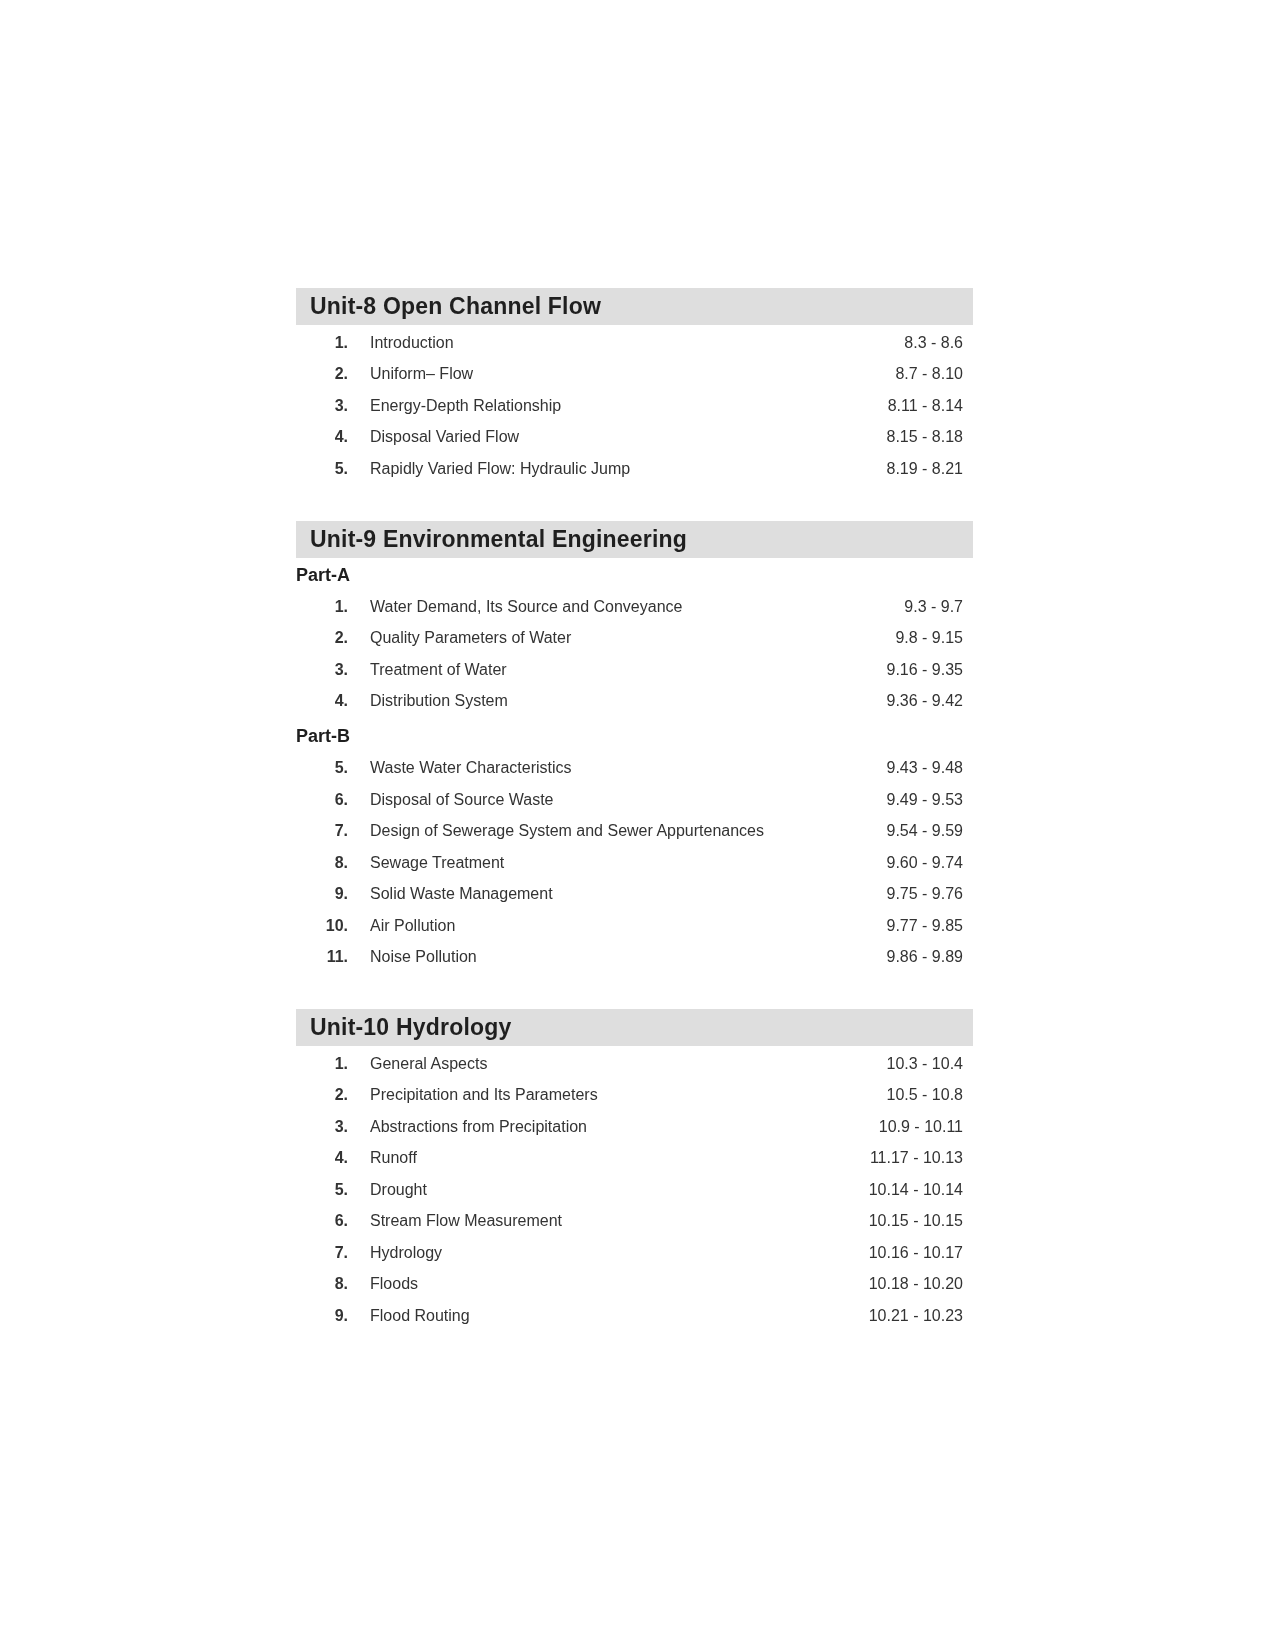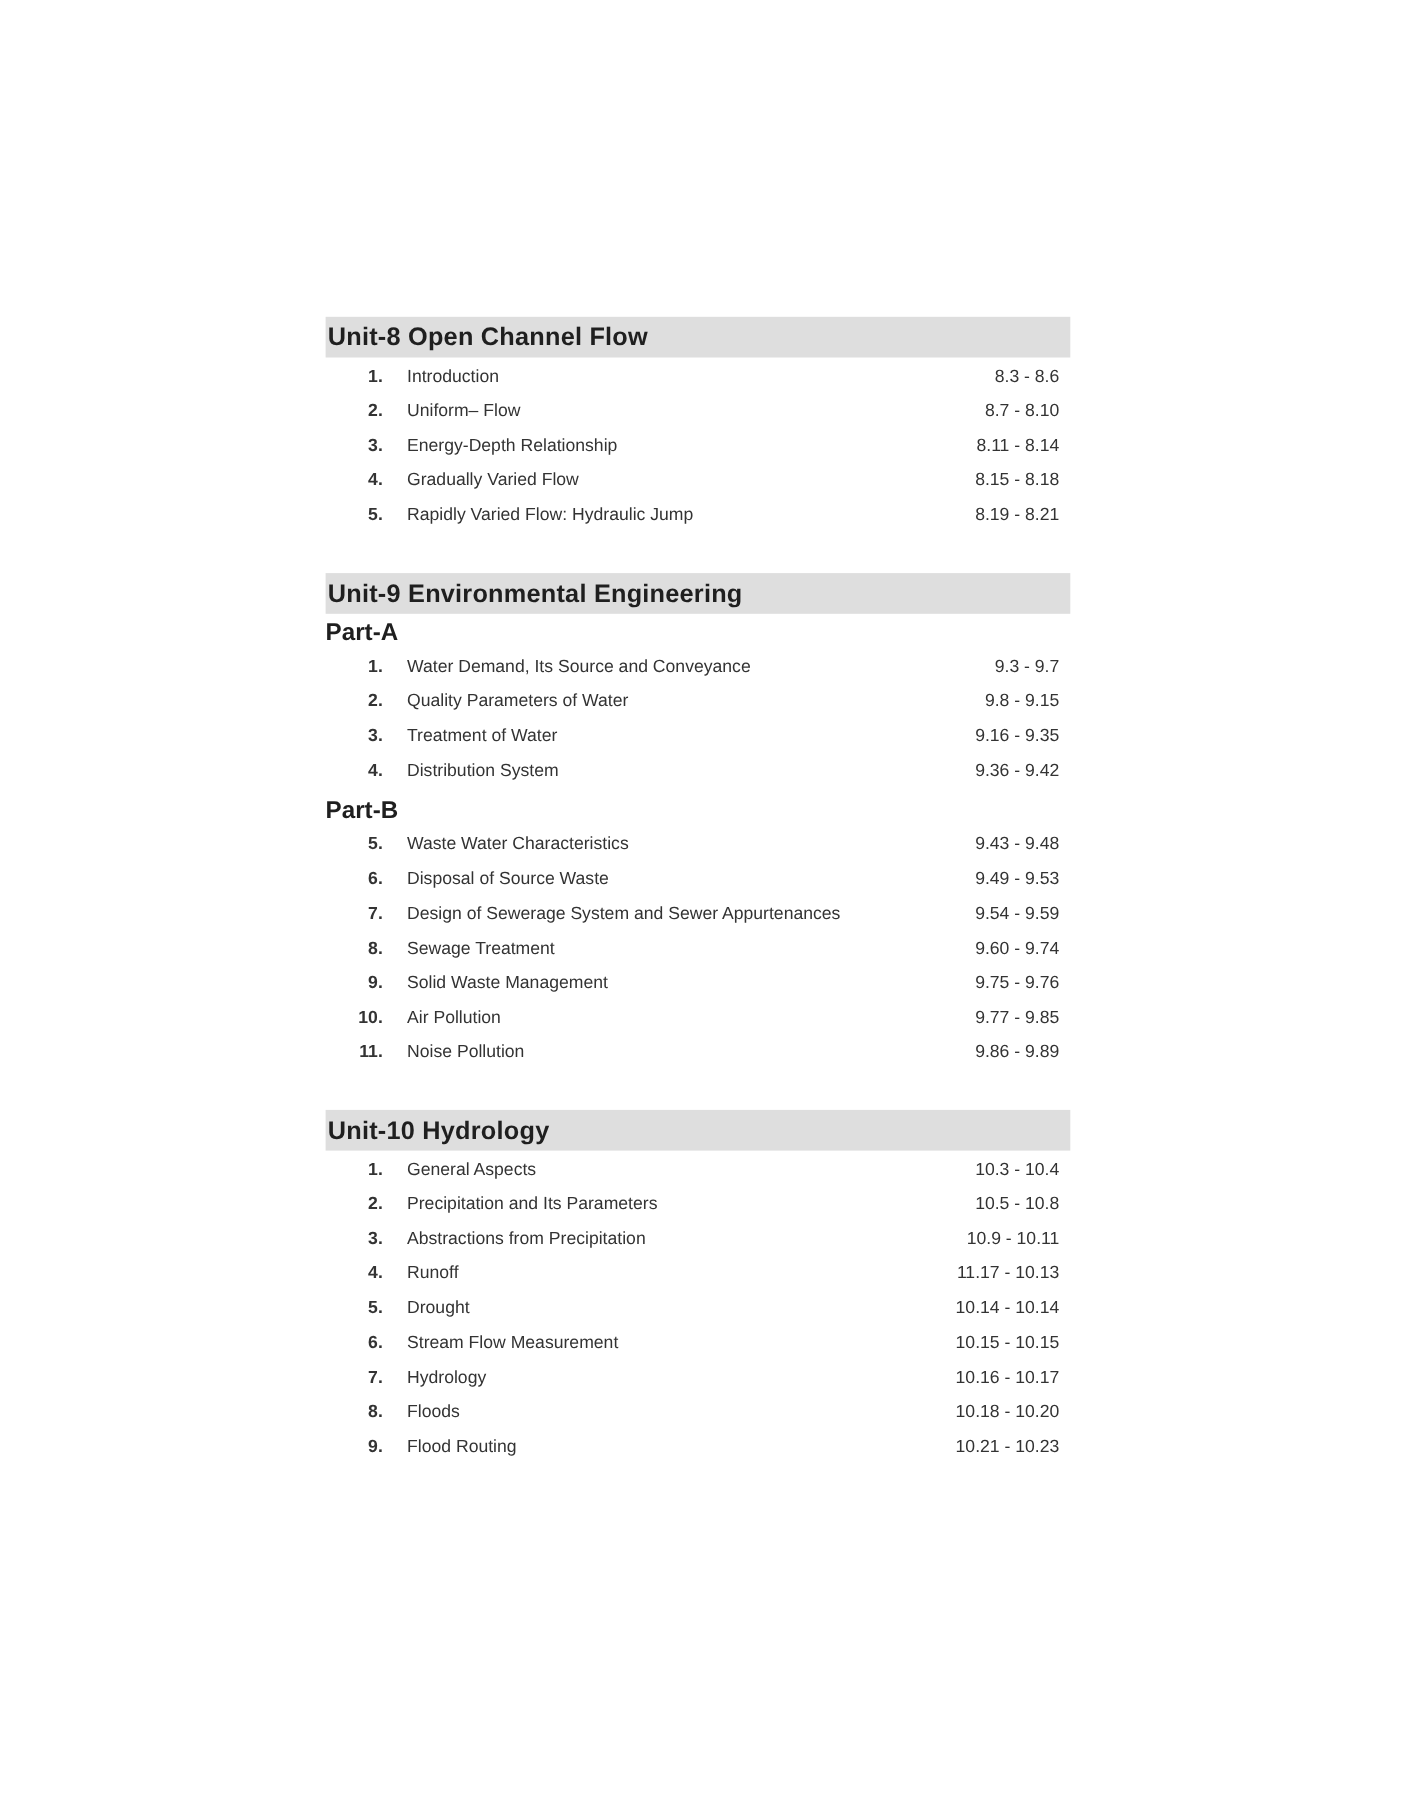--- a/index.html
+++ b/index.html
@@ -18,33 +18,33 @@
     top: 288px;
     width: 677px;
   }
   .section { margin-top: 36px; }
   .section:first-child { margin-top: 0; }
   .section-header {
     background: var(--header_bg, #dedede);
     height: 37px;
     display: flex;
     align-items: center;
-    padding-left: 2px;
+    padding-left: 14px;
     font-size: 23px;
     font-weight: bold;
     color: var(--heading, #1f1f1f);
     letter-spacing: 0.2px;
   }
   .rows { margin-top: 2px; }
   .part-label {
     height: 31.5px;
     display: flex;
     align-items: center;
     font-weight: bold;
-    font-size: 22px;
+    font-size: 18px;
     color: var(--heading, #1f1f1f);
     margin-top: 2px;
   }
   .group-b { margin-top: 4px; }
   .row {
     display: flex;
     align-items: center;
     height: 31.5px;
     padding-right: 10px;
     font-size: 16px;
@@ -85,21 +85,21 @@
         <span class="title">Uniform– Flow</span>
         <span class="pages">8.7 - 8.10</span>
       </div>
       <div class="row">
         <span class="num">3.</span>
         <span class="title">Energy-Depth Relationship</span>
         <span class="pages">8.11 - 8.14</span>
       </div>
       <div class="row">
         <span class="num">4.</span>
-        <span class="title">Gradually Varied Flow</span>
+        <span class="title">Disposal Varied Flow</span>
         <span class="pages">8.15 - 8.18</span>
       </div>
       <div class="row">
         <span class="num">5.</span>
         <span class="title">Rapidly Varied Flow: Hydraulic Jump</span>
         <span class="pages">8.19 - 8.21</span>
       </div>
     </div>
   </div>
 

